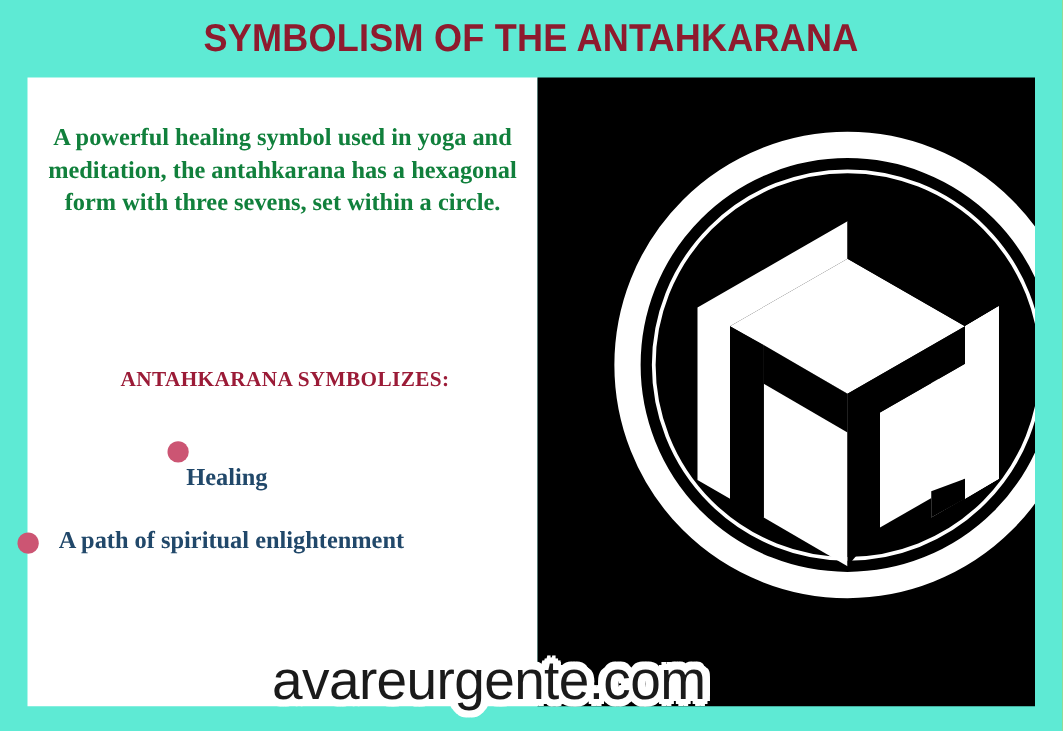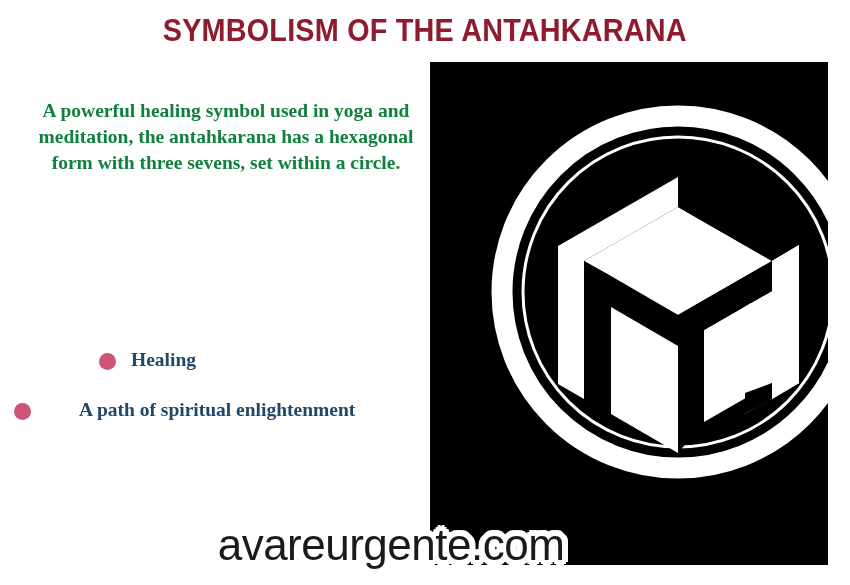--- a/index.html
+++ b/index.html
@@ -13,21 +13,21 @@
   body {
     background:#E9BD2E;
     font-family:"Liberation Serif", serif;
     position:relative;
   }
 
   #page {
     position:absolute;
     left:0; top:0;
     width:850px; height:585px;
-    background:#ffffff;
+    background:#5eead4;
     overflow:hidden;
   }
 
   
   .title-bar {
     position:absolute;
     left:0; top:0;
     width:850px; height:62px;
     display:flex;
     align-items:center;
@@ -90,22 +90,22 @@
     position:absolute;
     left:0; top:285px;
     width:408px;
   }
   .bullet-row {
     position:relative;
     display:flex;
     align-items:flex-start;
     margin-bottom:24px;
   }
-  .bullet-row.row-1 { padding-left:77px; }
-  .bullet-row.row-2 { padding-left:4px; margin-left:-12px;gap:32px; }
+  .bullet-row.row-1 { padding-left:112px;flex-direction:column; }
+  .bullet-row.row-2 { padding-left:4px; margin-left:-12px; }
   .bullet-row.row-3 { padding-left:0px;  margin-left:-6px; }
 
   .bullet-dot {
     flex:0 0 auto;
     width:17px; height:17px;
     border-radius:50%;
     background:#CC5573;
     margin-top:6px;
   }
   .bullet-text {
@@ -156,20 +156,21 @@
 <div id="page">
 
   <div class="title-bar">
     <div class="title-text">SYMBOLISM OF THE ANTAHKARANA</div>
   </div>
 
   <div class="white-panel">
 
     <div class="intro">A powerful healing symbol used in yoga and meditation, the antahkarana has a hexagonal form with three sevens, set within a circle.</div>
 
+    <div class="symbolizes-heading">ANTAHKARANA SYMBOLIZES:</div>
 
     <div class="bullets">
 
       <div class="bullet-row row-1">
         <span class="bullet-dot"></span>
         <span class="bullet-text">Healing</span>
       </div>
 
       <div class="bullet-row row-2">
         <span class="bullet-dot"></span>

